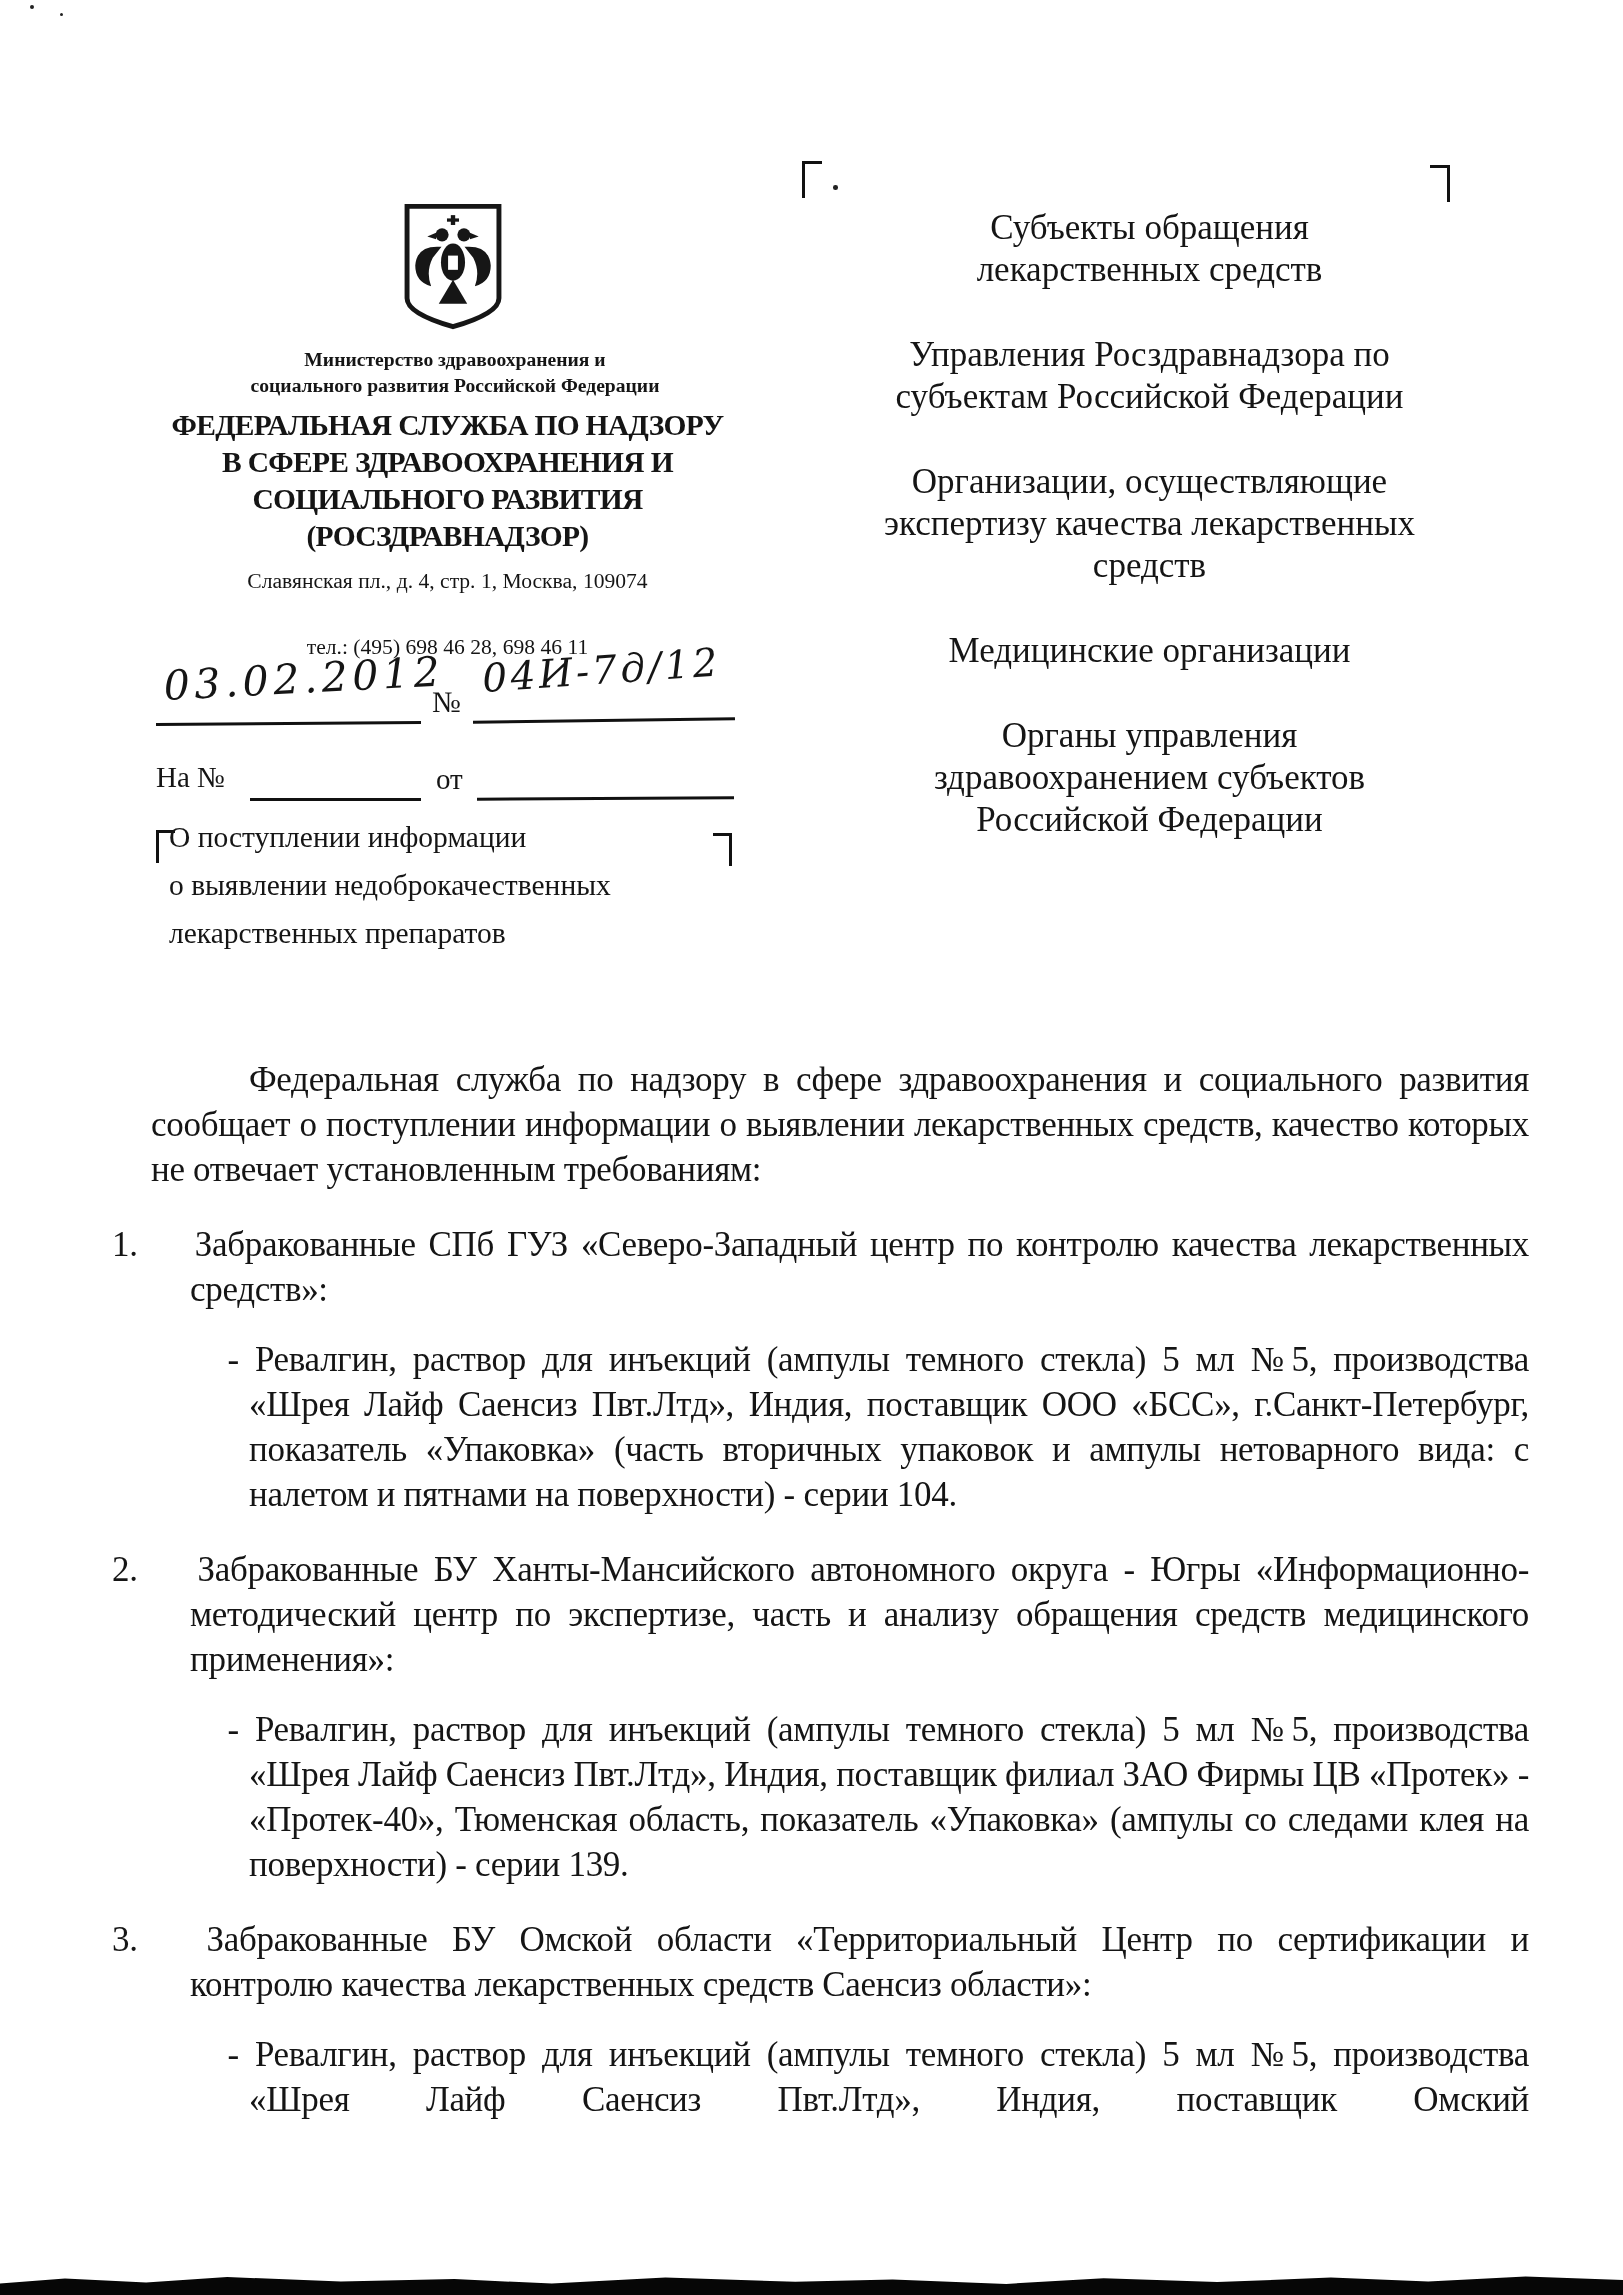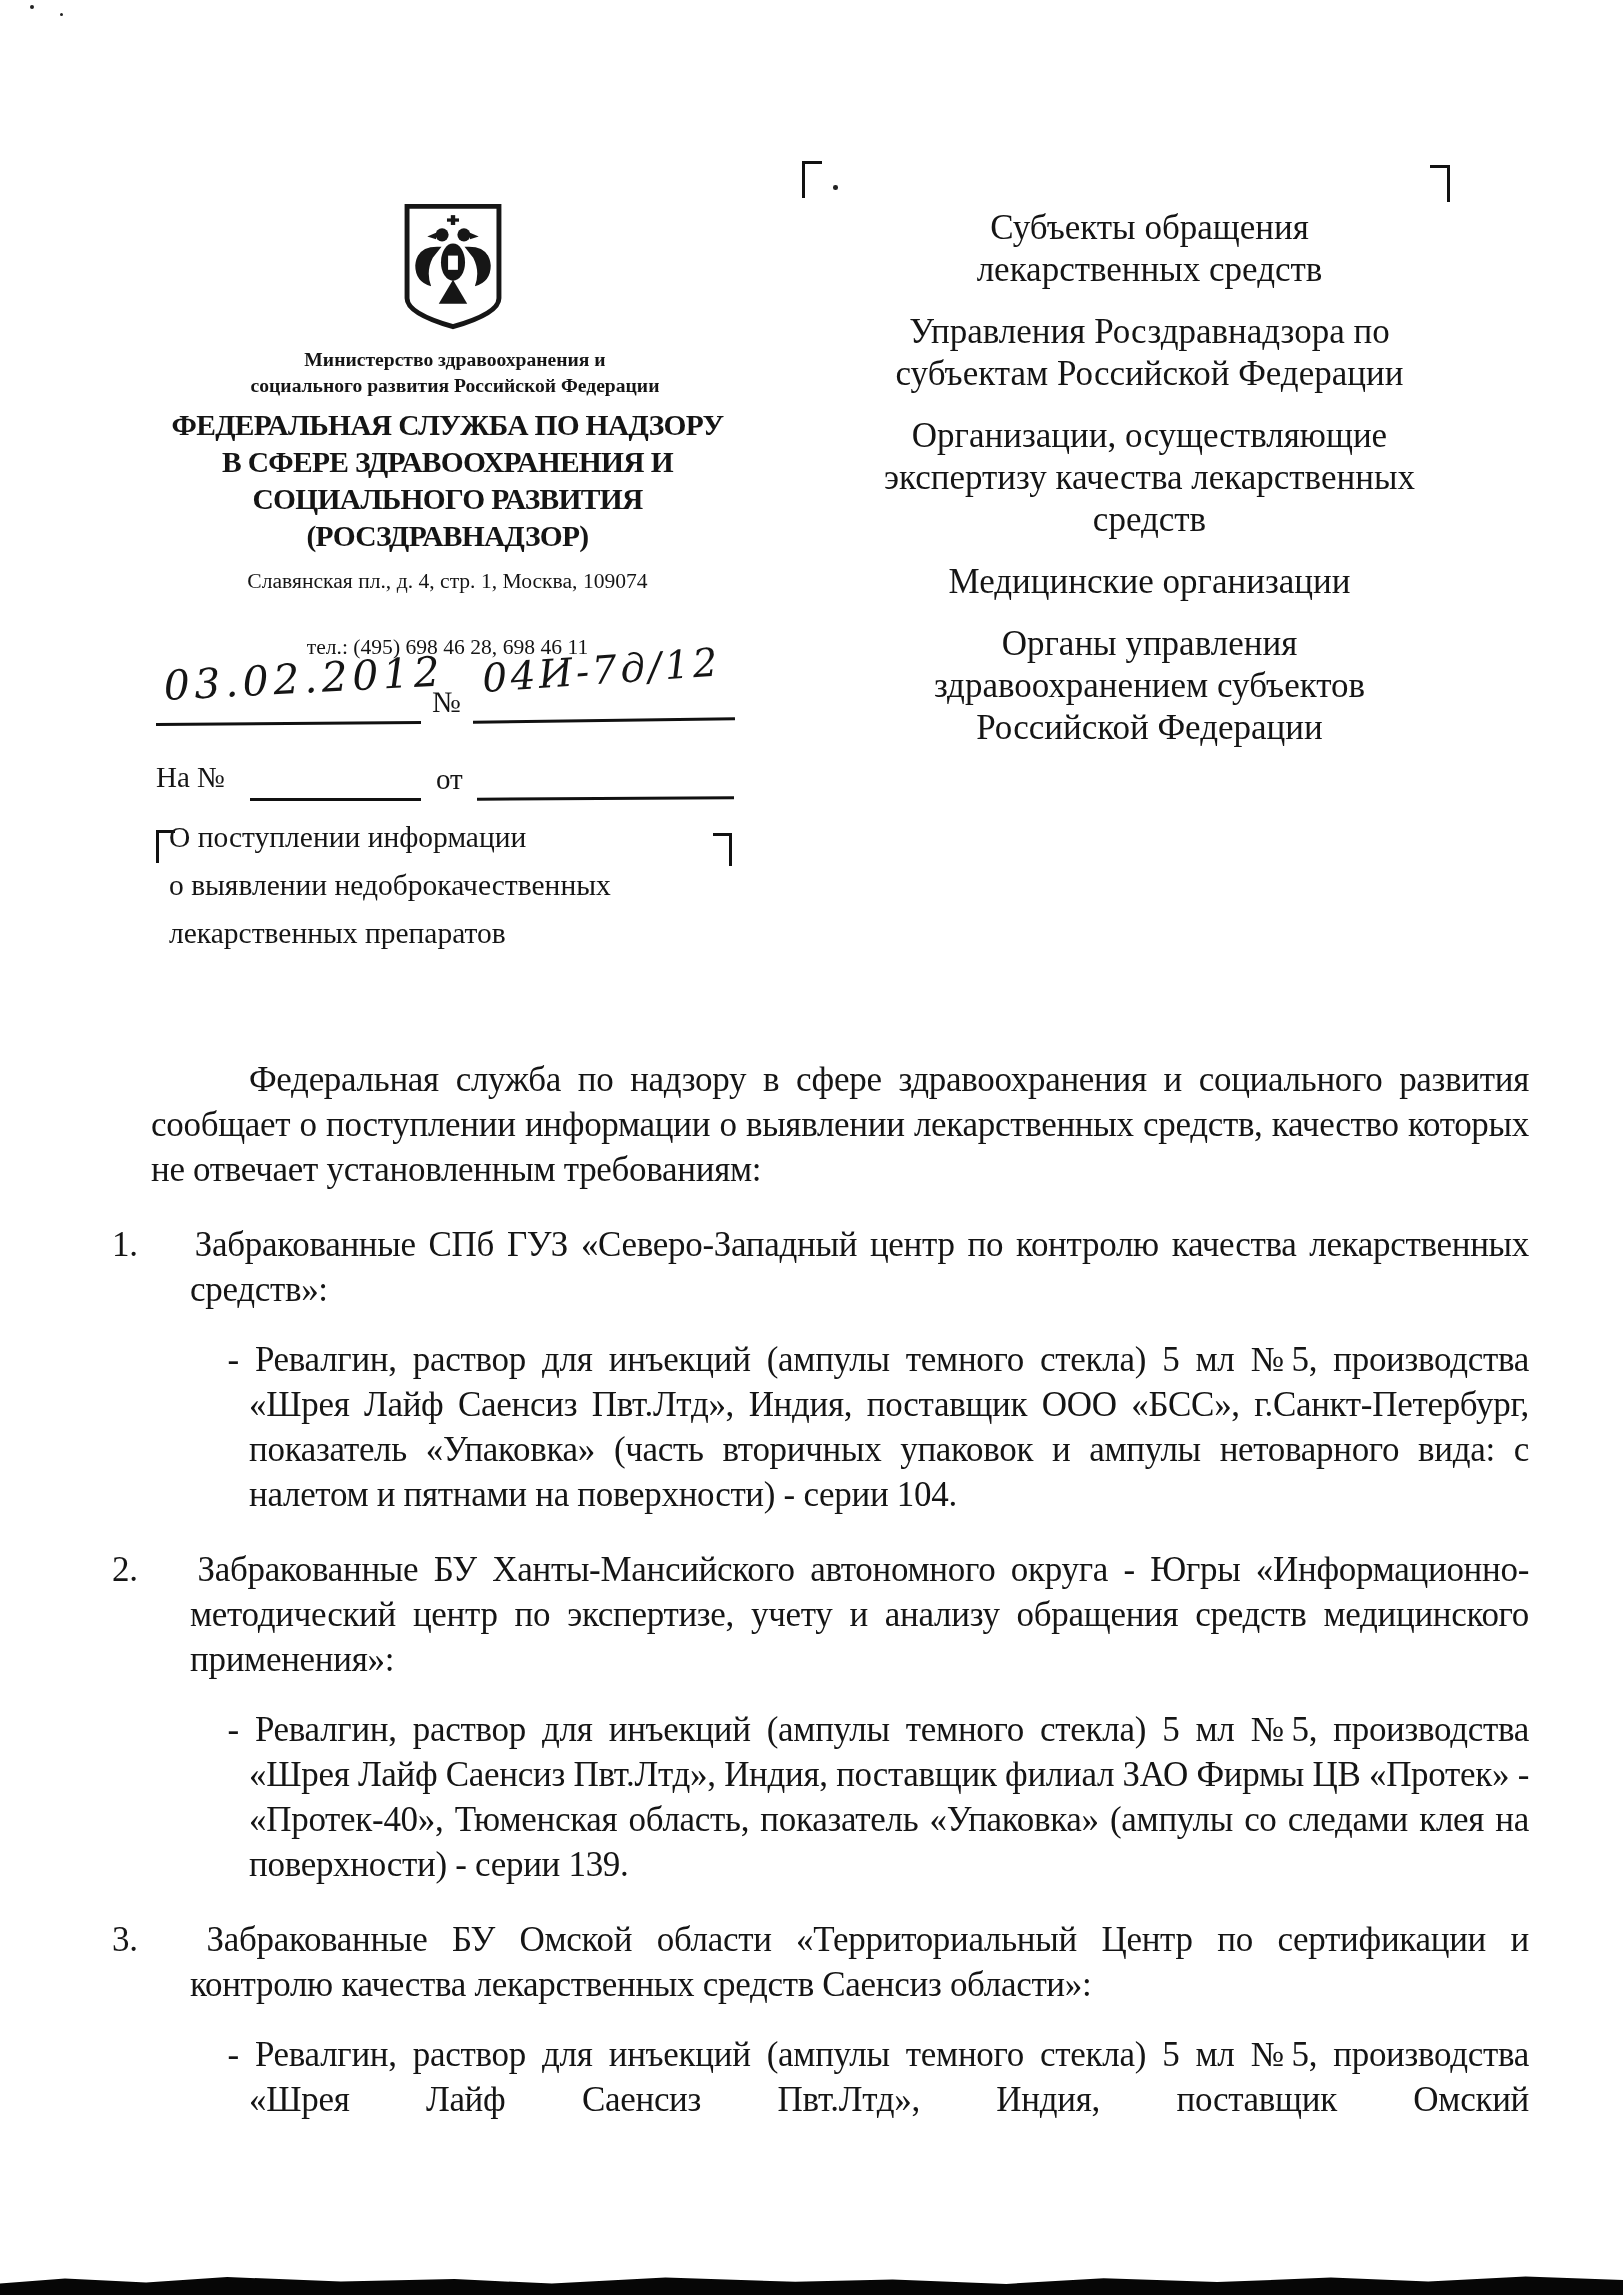--- a/index.html
+++ b/index.html
@@ -48,21 +48,21 @@
   .sub-tl{left:156px;top:830px;width:15.7px;height:30px;}
   .sub-tr{left:713px;top:833px;width:15.7px;height:30px;}
   
   .subject{
     position:absolute;left:169px;top:813px;width:537px;
     font-size:29.5px;line-height:48px;white-space:pre-line;
   }
   
   .recipients{
     position:absolute;left:819px;top:207px;width:661px;
-    display:flex;flex-direction:column;gap:20px;
+    display:flex;flex-direction:column;gap:43px;
     font-size:35px;line-height:42px;text-align:center;white-space:pre-line;
   }
   
   .body-text{
     position:absolute;left:151px;top:1057px;width:1378px;
     font-size:35px;line-height:45px;letter-spacing:-0.3px;text-align:justify;
   }
   .body-text p{margin:0;}
   .intro{text-indent:98px;}
   .item-heading{margin-top:30px !important;padding-left:39px;text-indent:-39px;}
@@ -148,21 +148,21 @@
 здравоохранением субъектов
 Российской Федерации</div>
   </div>
 
   <div class="body-text">
     <p class="intro">Федеральная служба по надзору в сфере здравоохранения и социального развития сообщает о поступлении информации о выявлении лекарственных средств, качество которых не отвечает установленным требованиям:</p>
 
     <p class="item-heading"><span class="num">1.</span> <span>Забракованные СПб ГУЗ «Северо-Западный центр по контролю качества лекарственных средств»:</span></p>
     <p class="entry">- Ревалгин, раствор для инъекций (ампулы темного стекла) 5 мл №5, производства «Шрея Лайф Саенсиз Пвт.Лтд», Индия, поставщик ООО «БСС», г.Санкт-Петербург, показатель «Упаковка» (часть вторичных упаковок и ампулы нетоварного вида: с налетом и пятнами на поверхности) - серии 104.</p>
 
-    <p class="item-heading"><span class="num">2.</span> <span>Забракованные БУ Ханты-Мансийского автономного округа - Югры «Информационно-методический центр по экспертизе, учету и анализу обращения средств медицинского применения»:</span></p>
+    <p class="item-heading"><span class="num">2.</span> <span>Забракованные БУ Ханты-Мансийского автономного округа - Югры «Информационно-методический центр по экспертизе, часть и анализу обращения средств медицинского применения»:</span></p>
     <p class="entry">- Ревалгин, раствор для инъекций (ампулы темного стекла) 5 мл №5, производства «Шрея Лайф Саенсиз Пвт.Лтд», Индия, поставщик филиал ЗАО Фирмы ЦВ «Протек» - «Протек-40», Тюменская область, показатель «Упаковка» (ампулы со следами клея на поверхности) - серии 139.</p>
 
     <p class="item-heading"><span class="num">3.</span> <span>Забракованные БУ Омской области «Территориальный Центр по сертификации и контролю качества лекарственных средств Саенсиз области»:</span></p>
     <p class="entry force-last">- Ревалгин, раствор для инъекций (ампулы темного стекла) 5 мл №5, производства «Шрея Лайф Саенсиз Пвт.Лтд», Индия, поставщик Омский</p>
   </div>
 
   <div class="scan-band"></div>
 </div>
 
 

